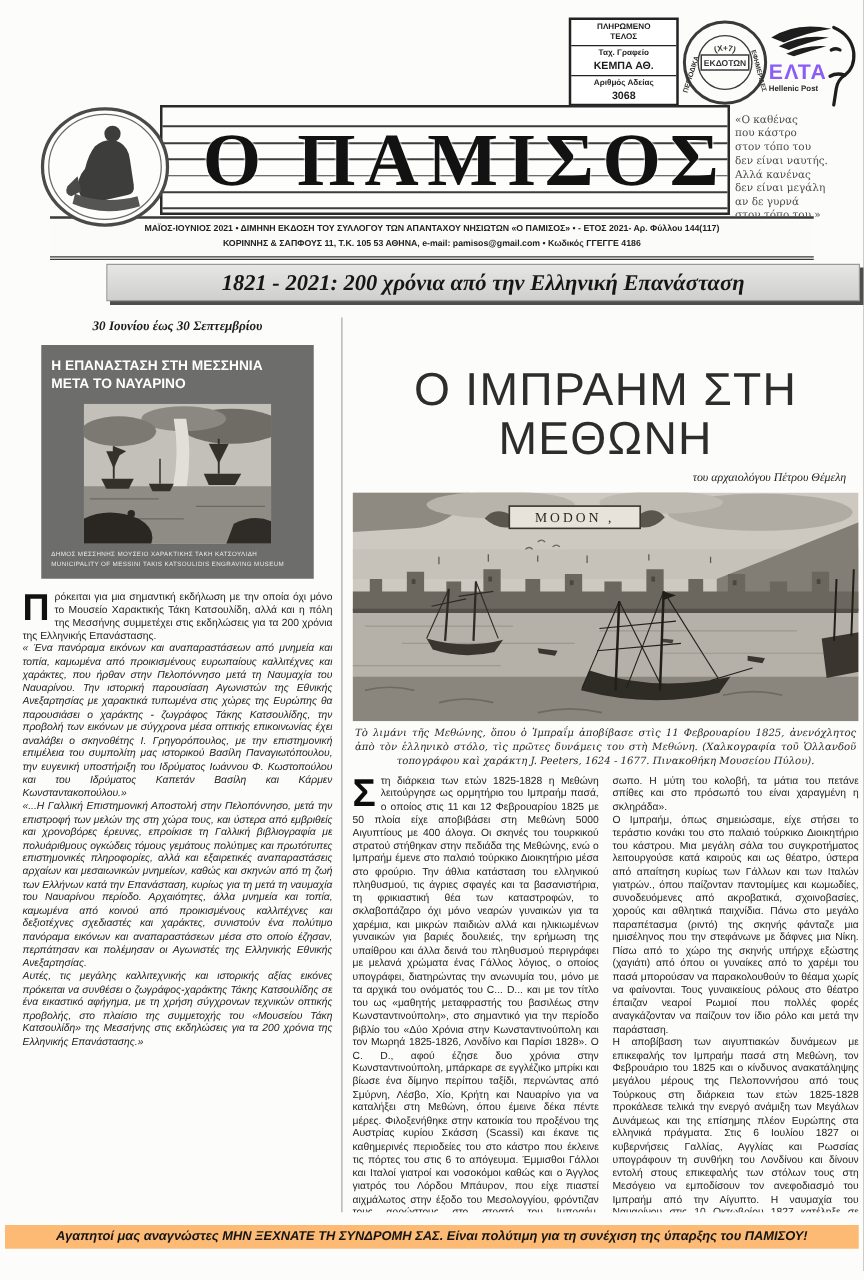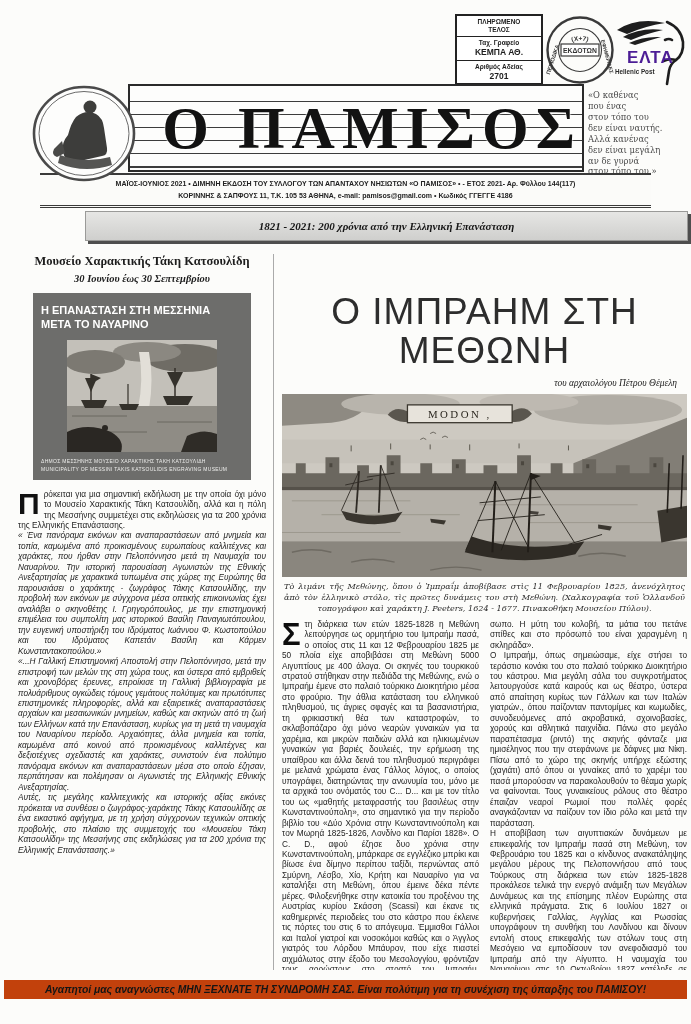--- a/index.html
+++ b/index.html
@@ -11,21 +11,21 @@
 
   .permit-box{position:absolute;left:455px;top:14px;width:84px;border:2px solid #222;
               background:#fff;text-align:center;font-weight:bold;}
   .permit-box .row{padding:2px 15px;border-bottom:1.5px solid #222;}
   .permit-box .row:last-child{border-bottom:none;}
   .pb-s{font-size:6.5px;line-height:1.25;display:block;}
   .pb-b{font-size:8.5px;line-height:1.2;display:block;}
 
   .round-stamp{position:absolute;left:545px;top:15px;width:70px;height:70px;}
   .elta{position:absolute;left:615px;top:14px;width:76px;height:78px;}
-  .elta .elta-name{position:absolute;left:0;top:34px;font-size:17px;font-weight:bold;letter-spacing:1px;color:#4c1d95;margin-left:12px;}
+  .elta .elta-name{position:absolute;left:0;top:34px;font-size:17px;font-weight:bold;letter-spacing:1px;color:#8b5cf6;}
   .elta .elta-sub{position:absolute;left:0;top:54px;font-size:6.3px;font-weight:bold;color:#2a2a2a;}
 
   .emblem{position:absolute;left:32px;top:85px;width:104px;height:97px;z-index:2;}
 
   .masthead-box{position:absolute;left:128px;top:84px;width:452px;height:84px;
                 border:2px solid #2a2a2a;background:#fdfdfc;
                 background-image:repeating-linear-gradient(to bottom,transparent 0 11.6px,#3c3c3c 11.6px 13.1px);
                 background-position:0 3px;display:flex;align-items:center;justify-content:flex-end;}
   .masthead-title{font-family:"Liberation Serif",serif;font-weight:bold;font-size:60px;
                   letter-spacing:7px;white-space:nowrap;color:#121212;
@@ -34,21 +34,21 @@
   .motto{position:absolute;left:588px;top:90px;width:100px;font-family:"DejaVu Serif",serif;
          font-size:8.4px;line-height:1.3;color:#4b4b4b;}
 
   .info-bar{position:absolute;left:40px;top:173px;width:611px;border-top:2px solid #3a3a3a;
             border-bottom:3px double #3a3a3a;padding:3px 0 4px;text-align:center;
             font-size:7px;font-weight:bold;line-height:1.65;color:#222;background:#fbfbf9;}
 
   .banner{position:absolute;left:85px;top:211px;width:601px;height:28px;
           background:linear-gradient(#e6e6e4,#cfcfcd);box-shadow:3px 3px 0 #4e4e4e;
           border:1px solid #9a9a98;display:flex;align-items:center;justify-content:center;
-          font-family:"Liberation Serif",serif;font-style:italic;font-weight:bold;font-size:11px;color:#161616;}
+          font-family:"Liberation Serif",serif;font-style:italic;font-weight:bold;font-size:18px;color:#161616;}
 
   
   .content{position:absolute;top:252px;left:18px;right:4px;height:718px;display:flex;overflow:hidden;}
   .left-col{width:248px;flex:none;overflow:hidden;}
   .v-divider{width:1px;background:#aaa;margin:2px 8px 0 7px;flex:none;}
   .right-col{flex:1;overflow:hidden;position:relative;margin-top:41px;}
 
   
   .lc-title{text-align:center;font-family:"Liberation Serif",serif;font-weight:bold;
             font-variant:small-caps;font-size:17px;letter-spacing:1.5px;color:#141414;}
@@ -73,42 +73,42 @@
           color:#222;margin:7px 10px 6px 0;}
   .engraving{display:block;width:100%;height:183px;}
   .caption{font-family:"DejaVu Serif",serif;font-style:italic;font-size:8.1px;line-height:1.4;
            color:#2a2a2a;text-align:justify;text-align-last:center;margin:4px 2px 2px;}
   .article{display:flex;gap:11px;margin-top:5px;}
   .acol{flex:1;font-size:8.25px;line-height:1.27;text-align:justify;color:#232323;}
   .acol p{margin:0;}
   .dropcap2{float:left;font-weight:bold;font-size:31px;line-height:27px;padding:1px 4px 0 0;color:#0d0d0d;}
 
   
-  .subscribe-bar{position:absolute;left:4px;right:4px;bottom:25px;background:#c2410c;
+  .subscribe-bar{position:absolute;left:4px;right:4px;bottom:25px;background:#fdba74;
                  text-align:center;font-weight:bold;font-style:italic;font-size:10.3px;
                  padding:4px 0;color:#151515;}
 </style>
 </head>
 <body>
 
 <div class="page">
 
   <header class="top">
 
     <div class="permit-box">
       <div class="row">
         <span class="pb-s">ΠΛΗΡΩΜΕΝΟ ΤΕΛΟΣ</span>
       </div>
       <div class="row">
         <span class="pb-s">Ταχ. Γραφείο</span>
         <span class="pb-b">ΚΕΜΠΑ ΑΘ.</span>
       </div>
       <div class="row">
         <span class="pb-s">Αριθμός Αδείας</span>
-        <span class="pb-b">2701</span>
+        <span class="pb-b">3068</span>
       </div>
     </div>
 
     <div class="round-stamp">
       <svg viewBox="0 0 70 70" width="70" height="70">
         <circle cx="35" cy="35" r="32.5" fill="none" stroke="#3a3a3a" stroke-width="2.4"></circle>
         <circle cx="35" cy="35" r="21.5" fill="none" stroke="#3a3a3a" stroke-width="1.1"></circle>
         <defs>
             <path id="arcTop" d="M 14,40 A 22.5 22.5 0 0 1 56,40" fill="none"></path>
           </defs>
@@ -149,21 +149,21 @@
         <path d="M30,56 l-8,8 q-3,6 3,8 l8,-4 z" fill="#4a4a48"></path>
       </svg>
     </div>
 
     <div class="masthead-box">
       <span class="masthead-title">Ο ΠΑΜΙΣΟΣ</span>
     </div>
 
     <div class="motto">
       <div>«Ο καθένας</div>
-      <div>που ένας</div>
+      <div>που κάστρο</div>
       <div>στον τόπο του</div>
       <div>δεν είναι ναυτής.</div>
       <div>Αλλά κανένας</div>
       <div>δεν είναι μεγάλη</div>
       <div>αν δε γυρνά</div>
       <div>στον τόπο του.»</div>
     </div>
 
     <div class="info-bar">
       <div>ΜΑΪΟΣ-ΙΟΥΝΙΟΣ 2021 • ΔΙΜΗΝΗ ΕΚΔΟΣΗ ΤΟΥ ΣΥΛΛΟΓΟΥ ΤΩΝ ΑΠΑΝΤΑΧΟΥ ΝΗΣΙΩΤΩΝ «Ο ΠΑΜΙΣΟΣ» • - ΕΤΟΣ 2021- Αρ. Φύλλου 144(117)</div>
@@ -171,21 +171,20 @@
     </div>
 
     <div class="banner">
       <span>1821 - 2021: 200 χρόνια από την Ελληνική Επανάσταση</span>
     </div>
   </header>
 
   <main class="content">
 
     <aside class="left-col">
-      <div class="lc-sub">Μουσείο Χαρακτικής Τάκη Κατσουλίδη</div>
       <div class="lc-dates">30 Ιουνίου έως 30 Σεπτεμβρίου</div>
 
       <div class="poster">
         <div class="poster-title">Η ΕΠΑΝΑΣΤΑΣΗ ΣΤΗ ΜΕΣΣΗΝΙΑ ΜΕΤΑ ΤΟ ΝΑΥΑΡΙΝΟ</div>
         <svg class="poster-art" viewBox="0 0 150 112">
           <rect width="150" height="112" fill="#c3c0b9"></rect>
           <ellipse cx="118" cy="18" rx="40" ry="14" fill="#6f6c65"></ellipse>
           <ellipse cx="80" cy="12" rx="34" ry="10" fill="#8b8881"></ellipse>
           <ellipse cx="28" cy="22" rx="30" ry="12" fill="#7c7972"></ellipse>
           <path d="M72,12 q5,28 -1,56 l11,1 q5,-30 0,-57 z" fill="#e2dfd8"></path>

